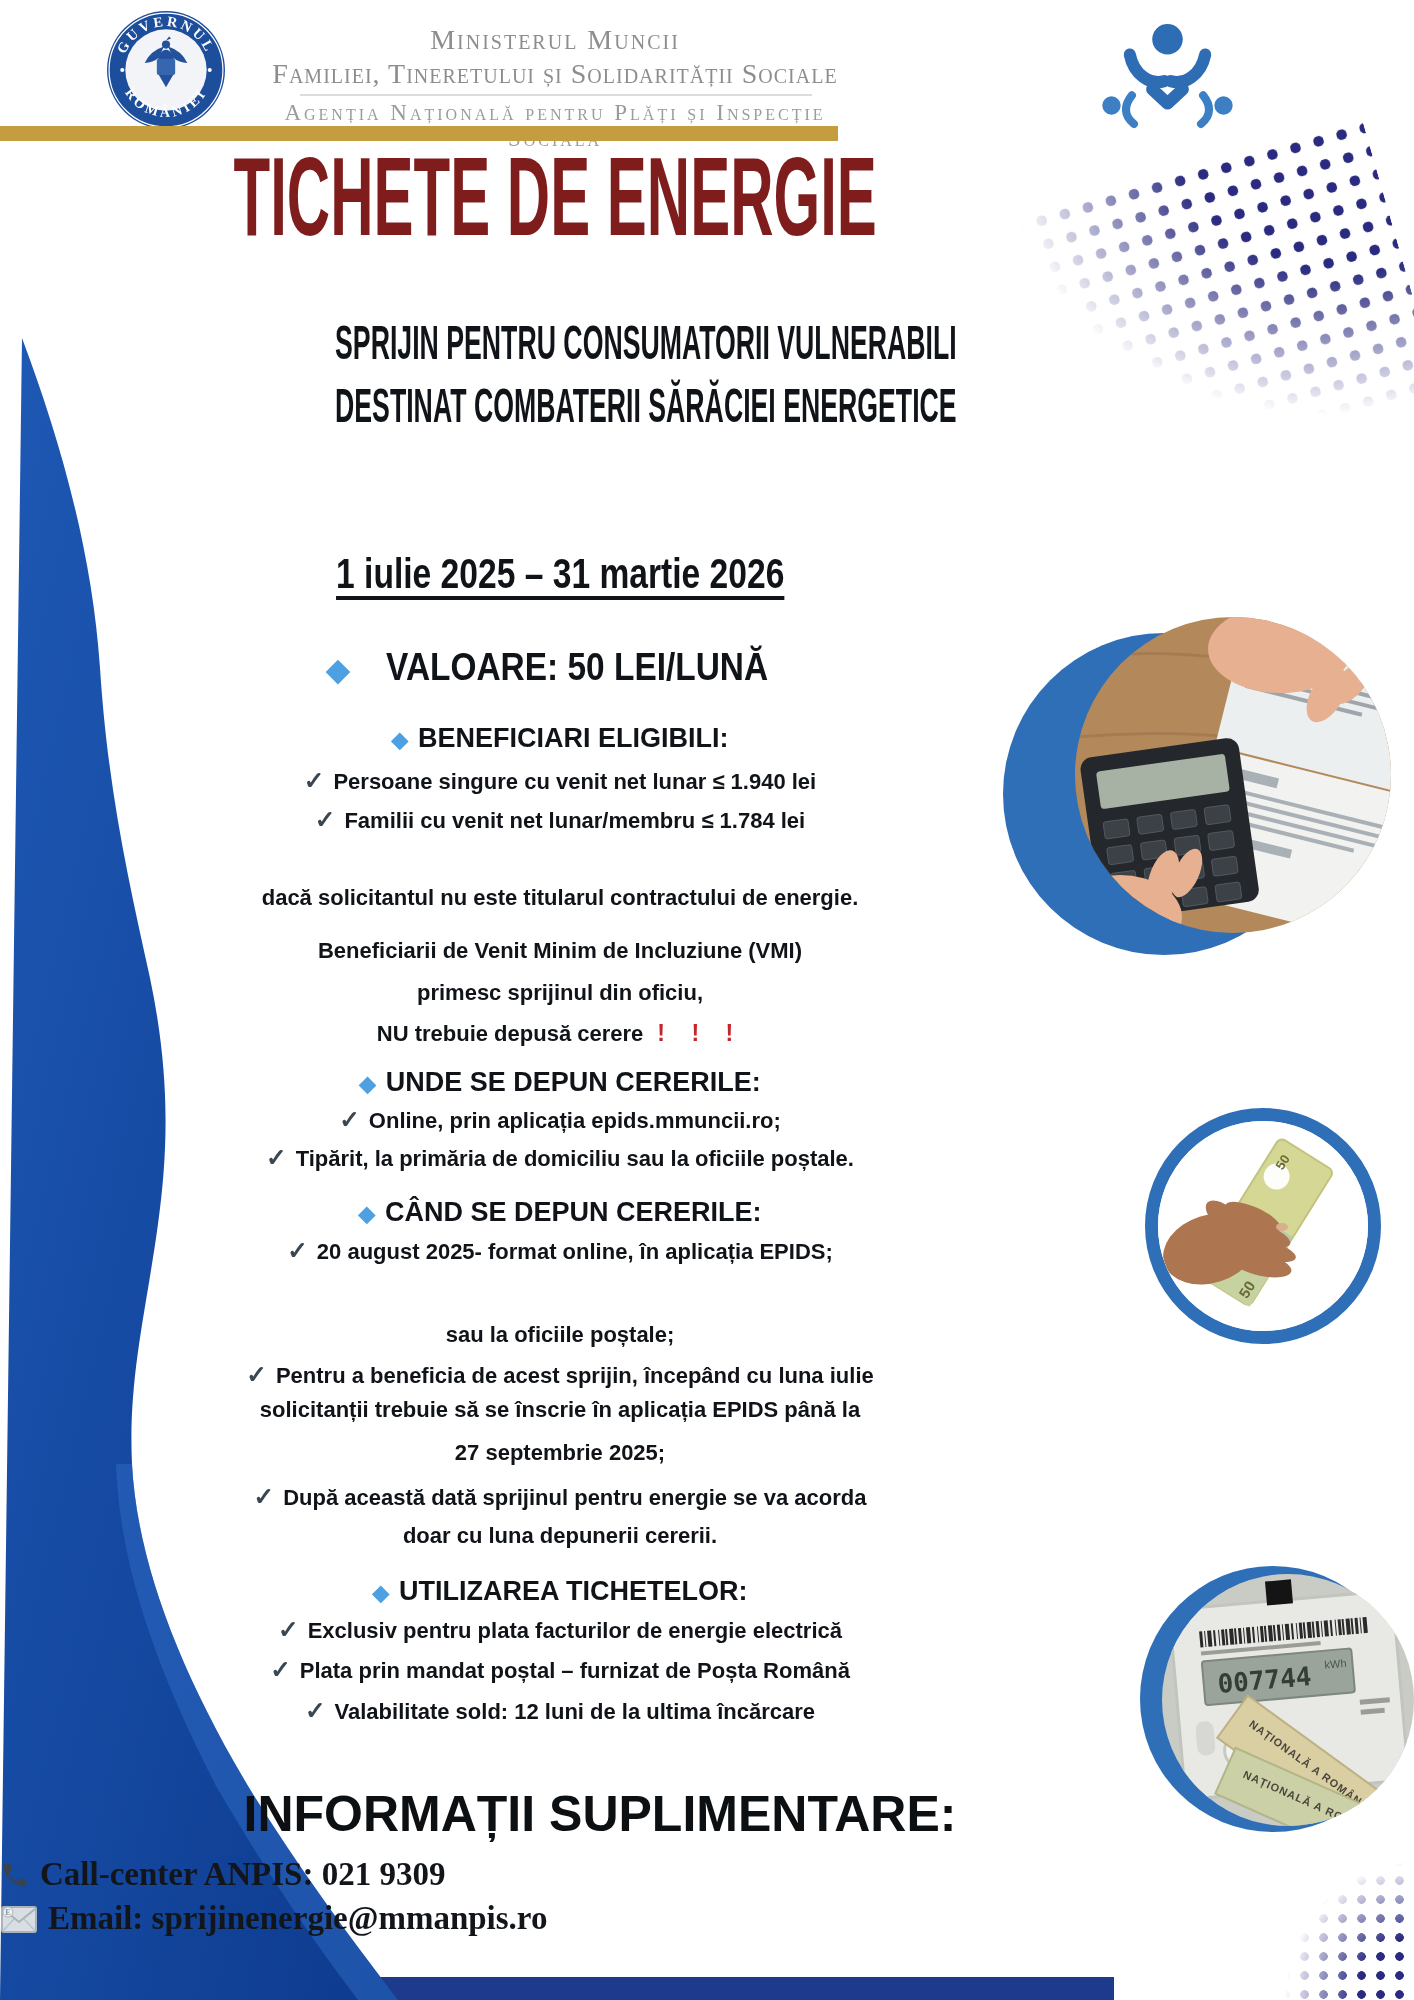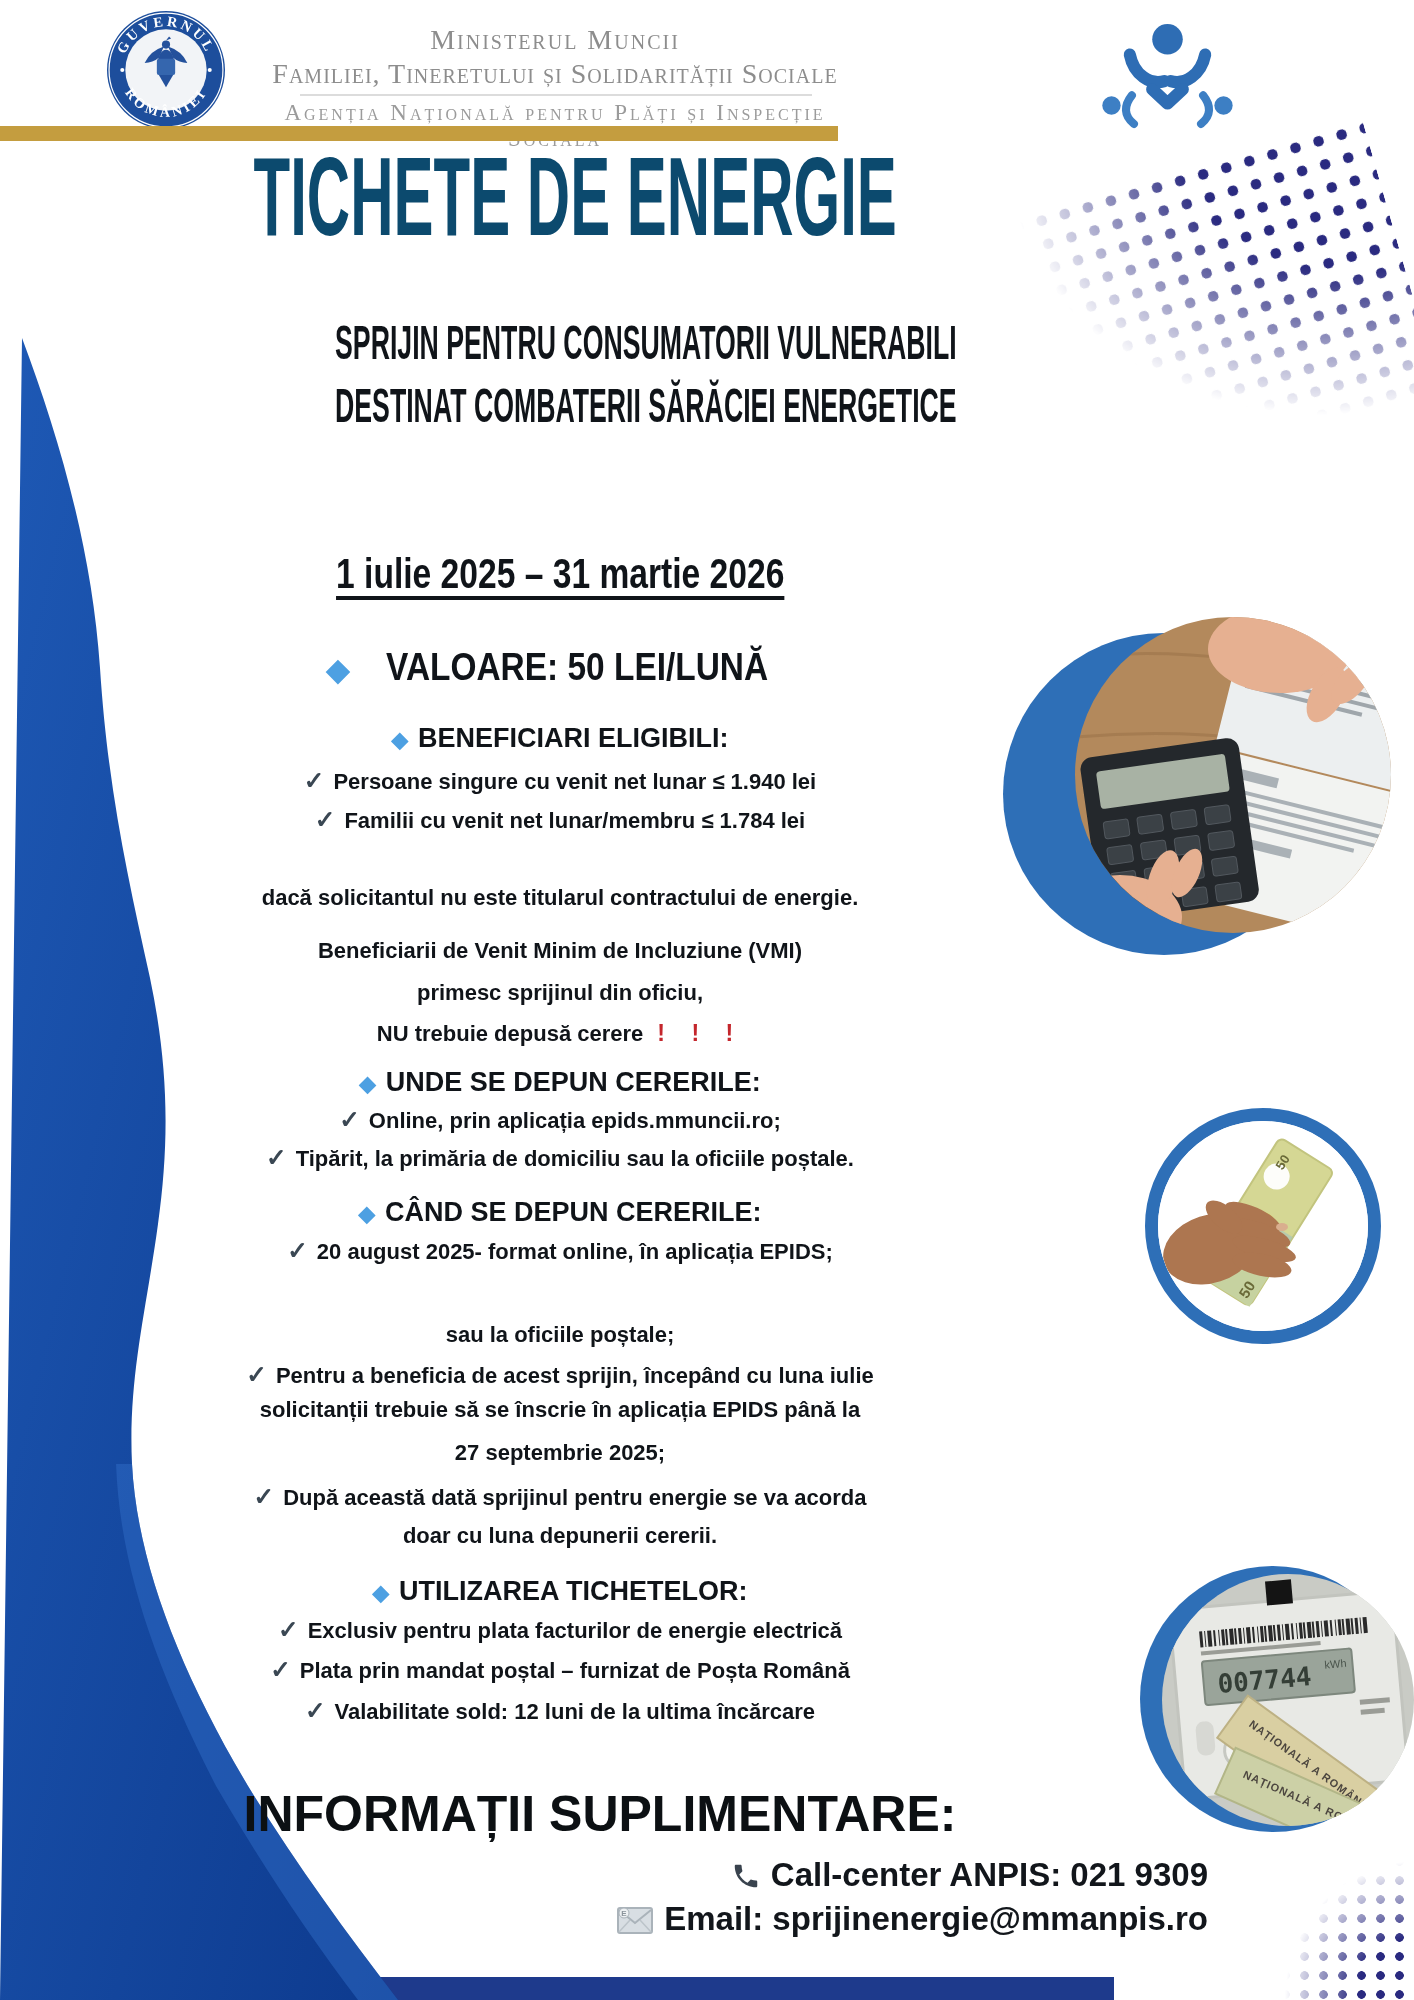--- a/index.html
+++ b/index.html
@@ -12,40 +12,40 @@
   .ministry .l1{font-size:28px;letter-spacing:2px;}
   .ministry .l2{font-size:28px;letter-spacing:1px;margin-top:2px;}
   .hdr-divider{position:absolute;left:300px;top:94px;width:512px;height:2px;background:#dcdcdc;}
   .agency{position:absolute;left:255px;top:100px;width:600px;text-align:center;
           font-family:"Liberation Serif",serif;color:#9b9b9b;font-variant:small-caps;
           font-size:23px;letter-spacing:3px;}
   .anpis-logo{position:absolute;left:1080px;top:22px;width:175px;height:110px;}
   .gold-bar{position:absolute;left:0;top:126px;width:838px;height:15px;background:#c49d3f;}
   
   .title{position:absolute;left:0;top:146px;width:1110px;text-align:center;
-         font-size:100px;font-weight:700;color:#0c4a6e;line-height:1;white-space:nowrap;margin-left:20px;}
+         font-size:100px;font-weight:700;color:#7f1d1d;line-height:1;white-space:nowrap;}
   .title .squish{display:inline-block;transform:scale(.6,1.12);transform-origin:center;}
   .line{position:absolute;left:110px;width:900px;text-align:center;font-weight:700;
         font-size:22px;color:#101419;white-space:nowrap;line-height:1.2;}
   .sub{font-size:46px;}
   .sub .squish{display:inline-block;transform:scale(.58,1.05);transform-origin:center;}
   .per{font-size:42px;}
   .per .squish{display:inline-block;transform:scaleX(.88);transform-origin:center;
                text-decoration:underline;text-decoration-thickness:4px;text-underline-offset:8px;}
   .per.date .squish{transform:scaleX(.8);}
   .val{font-size:38px;}
   .val .squish{display:inline-block;transform:scaleX(.88);transform-origin:center;}
   .h{font-size:27px;}
   .dia{color:#4da0e2;font-size:.8em;margin-right:10px;display:inline-block;}
   .chk{color:#3a4753;font-weight:700;font-size:1.12em;margin-right:9px;display:inline-block;}
   .alert{color:#c4262c;font-weight:700;letter-spacing:10px;margin-left:14px;font-size:1.05em;}
   .info-h{position:absolute;left:0;top:1785px;width:1200px;text-align:center;
           font-size:50px;font-weight:700;color:#0c1013;white-space:nowrap;}
-  .contact-line{position:absolute;left:8px;width:1200px;text-align:right;font-weight:700;
-                font-size:33px;white-space:nowrap;}
+  .contact-line{position:absolute;left:0;width:1200px;text-align:left;font-weight:700;
+                font-size:33px;white-space:nowrap;font-family:Liberation Serif, serif;}
   .contact-line svg{vertical-align:-5px;margin-right:10px;}
   
   .wave{position:absolute;left:0;top:338px;width:400px;height:1662px;z-index:1;}
   .bottom-bar{position:absolute;left:296px;top:1977px;width:818px;height:23px;background:#1e3a8c;}
   .dots{position:absolute;background-image:radial-gradient(circle,#2a2a80 5px,rgba(0,0,0,0) 5.6px);
         background-size:24px 24px;}
   .dots-top{left:995px;top:168px;width:420px;height:330px;transform:rotate(-16deg);
         -webkit-mask-image:radial-gradient(ellipse 115% 120% at 100% 0%,#000 38%,rgba(0,0,0,0) 74%);
         mask-image:radial-gradient(ellipse 115% 120% at 100% 0%,#000 38%,rgba(0,0,0,0) 74%);}
   .dots-bottom{left:1276px;top:1852px;width:138px;height:148px;

